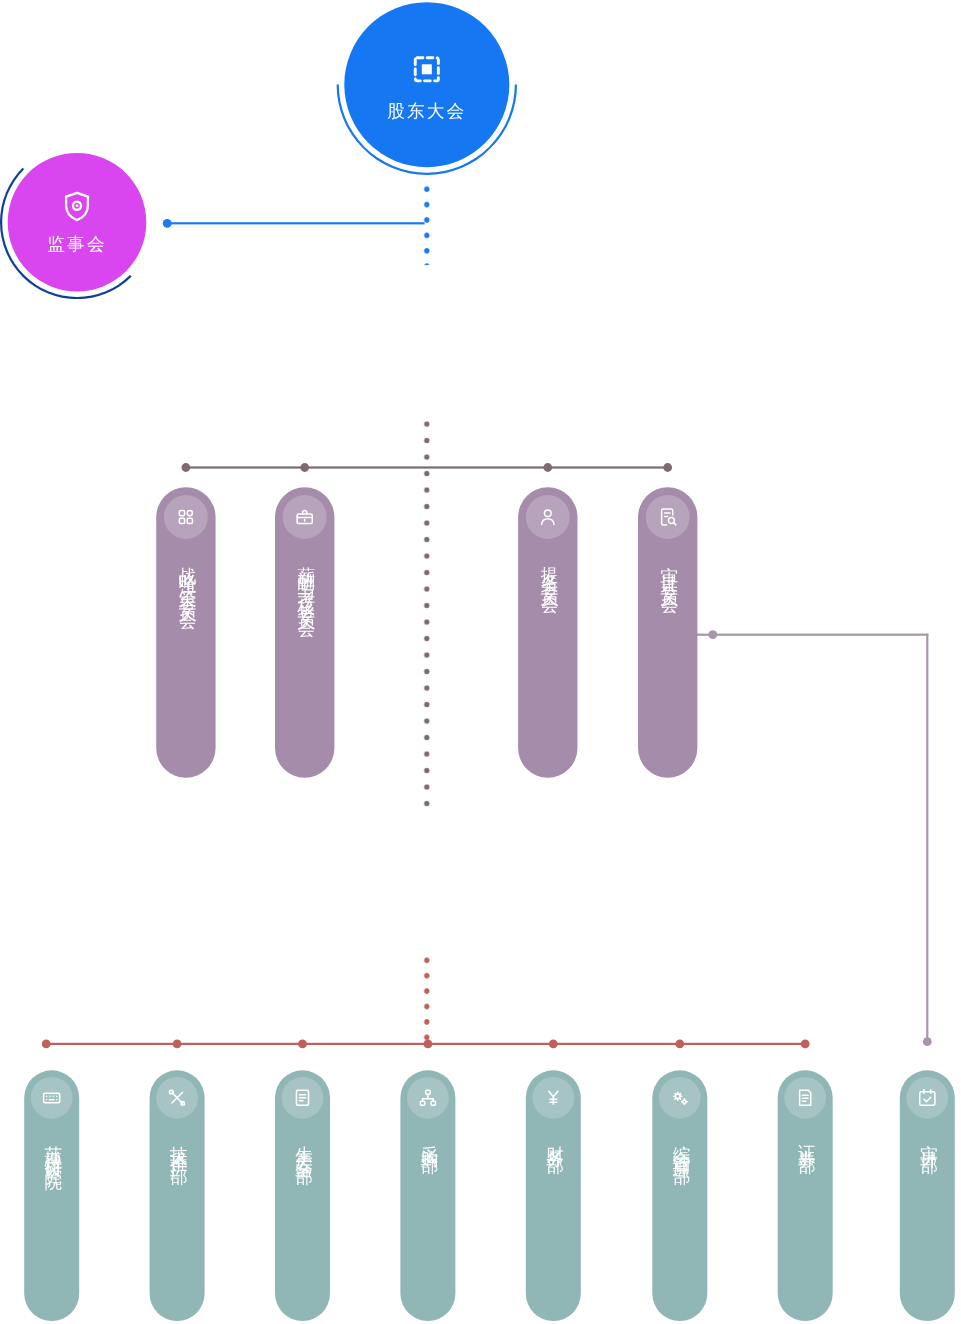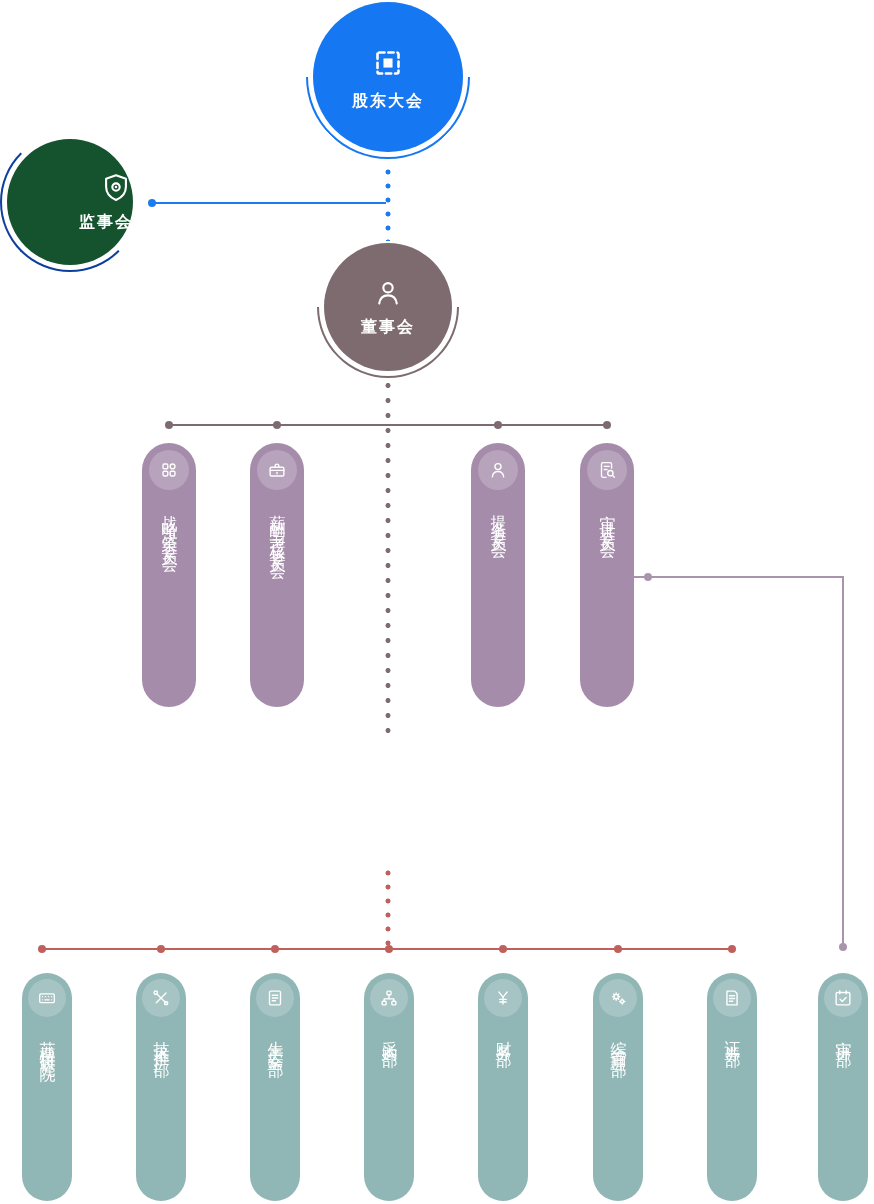--- a/index.html
+++ b/index.html
@@ -1,29 +1,29 @@
 <!DOCTYPE html>
 <html><head>
 <meta charset="utf-8">
 <style>
   html,body{margin:0;padding:0;background:#ffffff;}
   body{font-family:"Liberation Sans","DejaVu Sans",sans-serif;}
   .canvas{position:relative;width:874px;height:1204px;background:#ffffff;overflow:hidden;}
 
   
-  .node{position:absolute;border-radius:50%;display:flex;flex-direction:column;align-items:center;justify-content:center;color:#fff;z-index:3;font-weight:bold;}
+  .node{position:absolute;border-radius:50%;display:flex;flex-direction:column;align-items:center;justify-content:center;color:#fff;z-index:3;}
   .node .nlabel{margin-top:7px;font-size:16px;letter-spacing:2px;}
   .ring{position:absolute;inset:-7px;border-radius:50%;border:2px solid transparent;pointer-events:none;}
   .node .icon svg{width:34px;height:34px;display:block;}
 
   .shareholders{left:313px;top:2px;width:150px;height:150px;background:#1677f2;}
   .shareholders .icon svg{width:42px;height:42px;}
   .shareholders .ring{border-bottom-color:#1677f2;border-left-color:#1677f2;transform:rotate(-45deg);}
 
-  .supervisors{left:7px;top:139px;width:126px;height:126px;background:#14532d;align-items:flex-end;}
+  .supervisors{left:7px;top:139px;width:126px;height:126px;background:#d946ef;}
   .supervisors .ring{border-bottom-color:#0e3f9d;border-left-color:#0e3f9d;}
 
   .board{left:324px;top:243px;width:128px;height:128px;background:#7d6b70;}
   .board .ring{border-bottom-color:#7d6b70;border-left-color:#7d6b70;transform:rotate(-45deg);}
 
   .gm{left:329px;top:740px;width:118px;height:118px;background:#c0645f;}
   .gm .ring{border-bottom-color:#c0645f;border-left-color:#c0645f;transform:rotate(-45deg);}
 
   
   .pill{position:absolute;display:flex;flex-direction:column;align-items:center;color:#fff;z-index:3;}
@@ -96,30 +96,20 @@
     <span class="icon">
         <svg viewBox="0 0 24 24" stroke="#fff" fill="none" stroke-width="1.5" stroke-linecap="round" stroke-linejoin="round">
           <path d="M12 3l7 2.5V11c0 4.8-3 7.9-7 9.5-4-1.6-7-4.7-7-9.5V5.5z"></path>
           <circle cx="12" cy="11.3" r="2.6"></circle>
           <circle cx="12" cy="11.3" r="0.9" fill="#fff" stroke="none"></circle>
         </svg>
       </span>
     <span class="nlabel">监事会</span>
   </div>
 
-  <div class="node board">
-    <span class="ring"></span>
-    <span class="icon">
-        <svg viewBox="0 0 24 24" stroke="#fff" fill="none" stroke-width="1.5" stroke-linecap="round" stroke-linejoin="round">
-          <circle cx="12" cy="8.3" r="3.3"></circle>
-          <path d="M5.8 19.4c.6-3.9 3-5.7 6.2-5.7s5.6 1.8 6.2 5.7"></path>
-        </svg>
-      </span>
-    <span class="nlabel">董事会</span>
-  </div>
 
 
   <div class="pill committee c0">
     <span class="icard">
         <svg viewBox="0 0 24 24" stroke="#fff" fill="none" stroke-width="1.5" stroke-linecap="round" stroke-linejoin="round">
           <rect x="5.5" y="5.5" width="5.2" height="5.2" rx="1.2"></rect>
           <rect x="13.3" y="5.5" width="5.2" height="5.2" rx="2.6"></rect>
           <rect x="5.5" y="13.3" width="5.2" height="5.2" rx="1.2"></rect>
           <rect x="13.3" y="13.3" width="5.2" height="5.2" rx="1.2"></rect>
         </svg>

